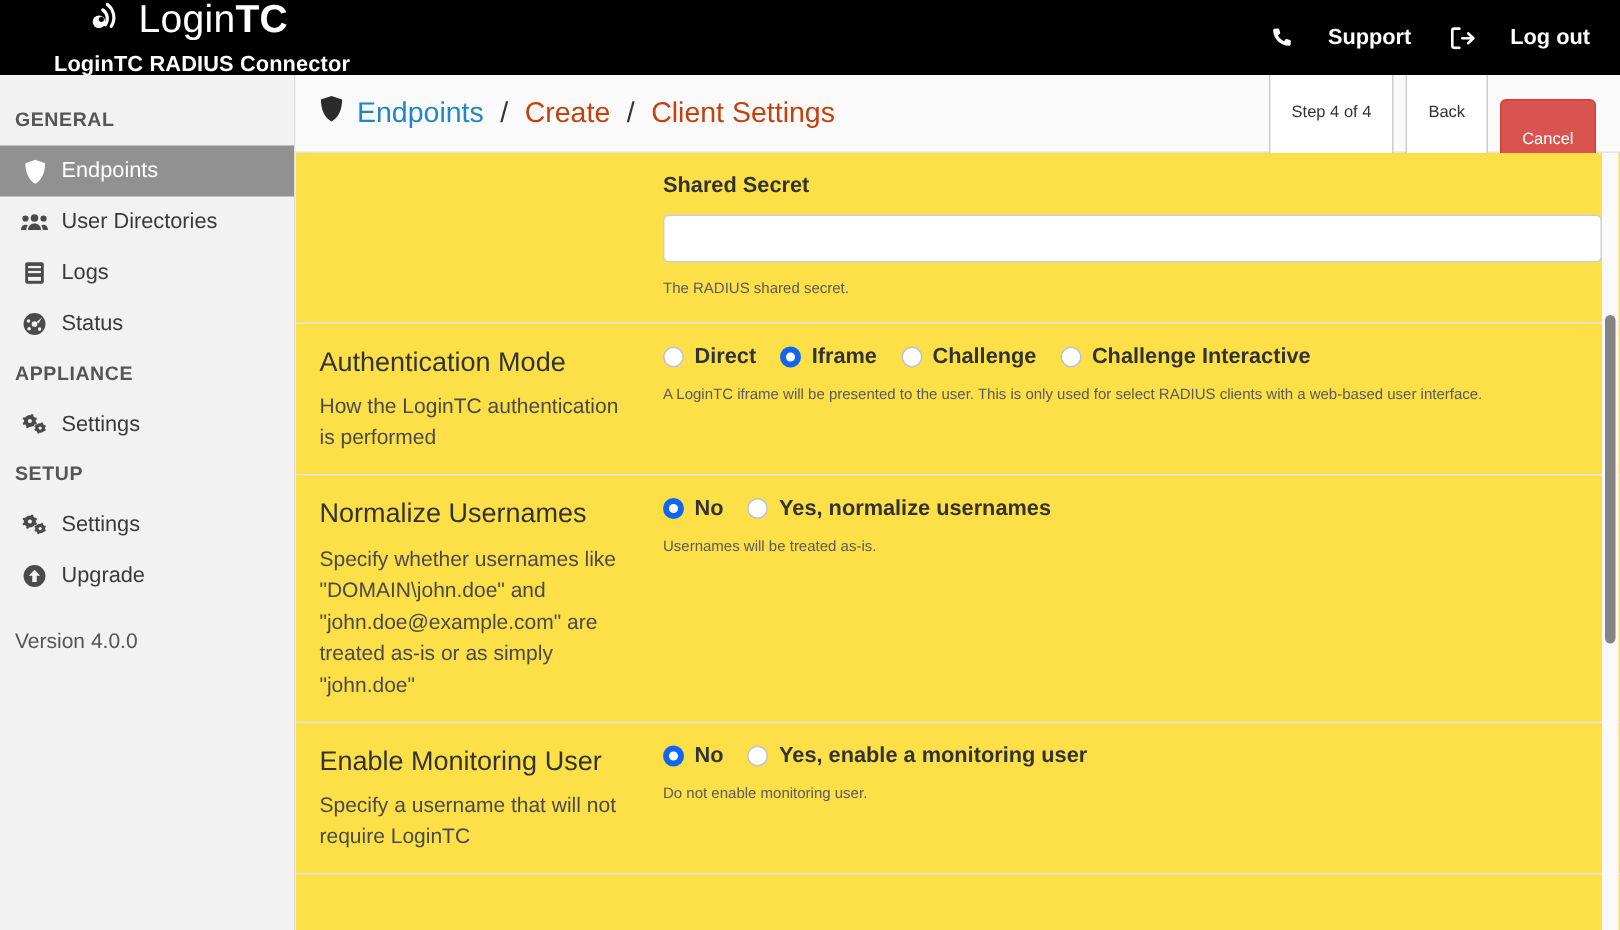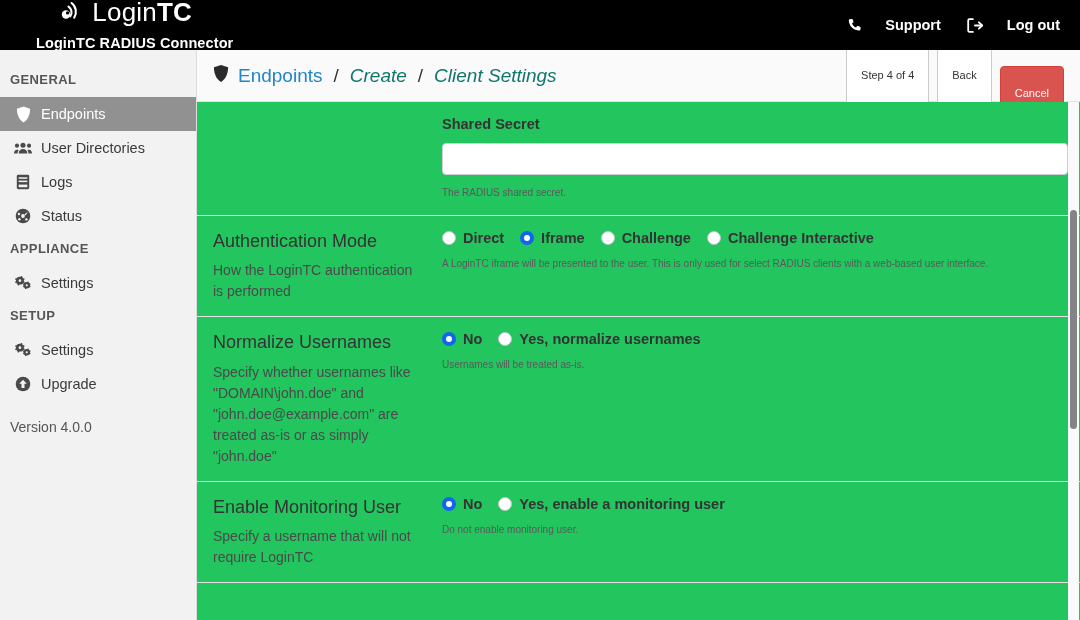--- a/index.html
+++ b/index.html
@@ -70,31 +70,31 @@
     overflow: hidden;
   }
   .page-head {
     height: 52px; background: #fafafa; border-bottom: 1px solid #e2e2e2;
     display: flex; align-items: center; padding: 0 16px 0 16px;
   }
   .crumb { display: flex; align-items: center; gap: 9px; font-size: 19px; }
   .crumb .shield-ico { display: block; }
   .crumb-link { color: #1f87c7; cursor: pointer; }
   .crumb-sep { color: #333; padding: 0 2px; }
-  .crumb-cur { color: #0f766e; font-style: italic; }
+  .crumb-cur { color: #c2410c; }
   .head-btns { margin-left: auto; display: flex; gap: 8px; }
   .btn {
     border: 1px solid #ccc; background: #fff; color: #333;
     font-size: 11px; padding: 20px 14px; border-radius: 4px;
     cursor: pointer; font-family: inherit; line-height: 1.2;
   }
   .btn-danger { background: #d9534f; border-color: #d43f3a; color: #fff; margin-top: 36px; }
 
   .scroll-area {
-    height: 518px; overflow: hidden; position: relative; background: #22c55e;
+    height: 518px; overflow: hidden; position: relative; background: #fde047;
   }
   .form-row {
     display: flex; padding: 14px 16px 14px 16px;
     border-bottom: 1px solid #e4e4e4;
   }
   .row-label { width: 215px; min-width: 215px; padding-right: 14px; }
   .row-title { font-size: 18px; color: #333; line-height: 1.25; }
   .row-help {
     font-size: 14px; color: #4a4a4a; line-height: 1.5; margin-top: 8px;
   }

